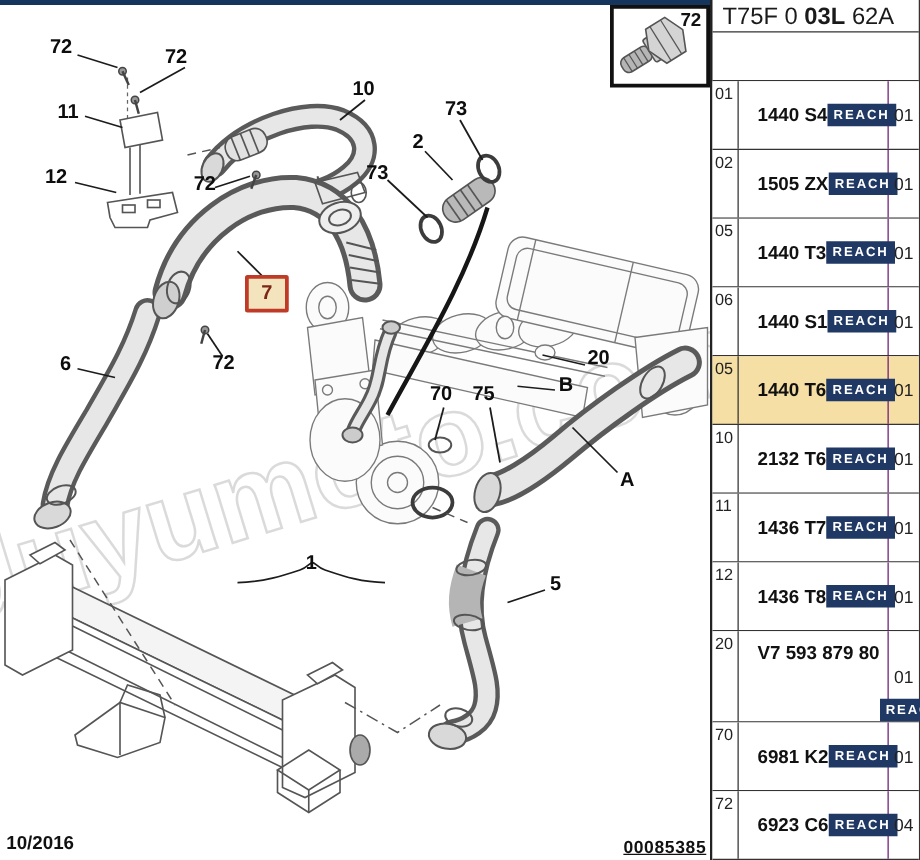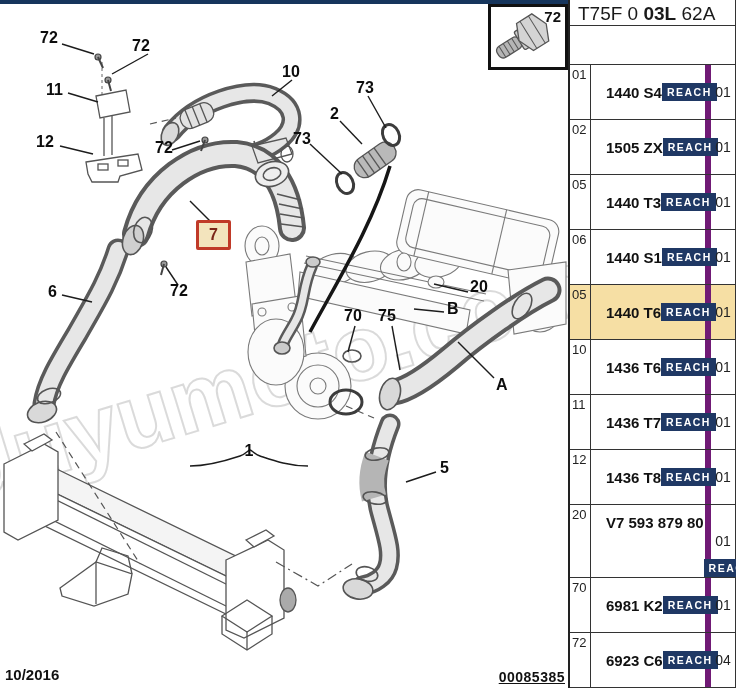--- a/index.html
+++ b/index.html
@@ -52,21 +52,21 @@
   .t-header{height:26px;border-bottom:1px solid #333;font-size:19px;color:#1a1a1a;
             padding:3px 0 0 8px;box-sizing:border-box;white-space:nowrap;}
   .t-header .b{font-weight:bold;}
   .t-sub{height:38px;border-bottom:1px solid #333;}
   .trow{display:flex;height:55px;border-bottom:1px solid #333;box-sizing:border-box;background:#fff;}
   .trow.hl{background:#f6dfa4;}
   .trow.tall{height:73px;}
   .ref{width:21px;border-right:1px solid #333;font-size:13px;color:#222;
        padding:2px 0 0 2px;box-sizing:border-box;}
   .pcell{flex:1;display:flex;align-items:center;padding-left:15px;box-sizing:border-box;
-         border-right:6px solid #701a75;min-width:0;justify-content:space-between;}
+         border-right:1px solid #701a75;min-width:0;justify-content:space-between;}
   .trow.tall .pcell{align-items:flex-start;padding-top:9px;}
   .pnum{font-size:15px;font-weight:bold;white-space:nowrap;}
   .badge{margin-left:auto;margin-right:6px;background:#1f3864;color:#fff;
          font-size:10.5px;font-weight:bold;letter-spacing:1.5px;padding:3px 5px;
          cursor:pointer;}
   .trow.tall .badge{align-self:flex-end;margin-top:5px;}
   .qty{width:24px;display:flex;align-items:center;justify-content:center;
        font-size:14px;color:#222;}
 </style>
 </head>
@@ -331,21 +331,21 @@
           <div class="ref">05</div>
           <div class="pcell">
             <span class="pnum">1440 T6</span>
             <span class="badge">REACH</span>
           </div>
           <div class="qty">01</div>
         </div>
         <div class="trow">
           <div class="ref">10</div>
           <div class="pcell">
-            <span class="pnum">1436 T6</span>
+            <span class="pnum">2132 T6</span>
             <span class="badge">REACH</span>
           </div>
           <div class="qty">01</div>
         </div>
         <div class="trow">
           <div class="ref">11</div>
           <div class="pcell">
             <span class="pnum">1436 T7</span>
             <span class="badge">REACH</span>
           </div>

